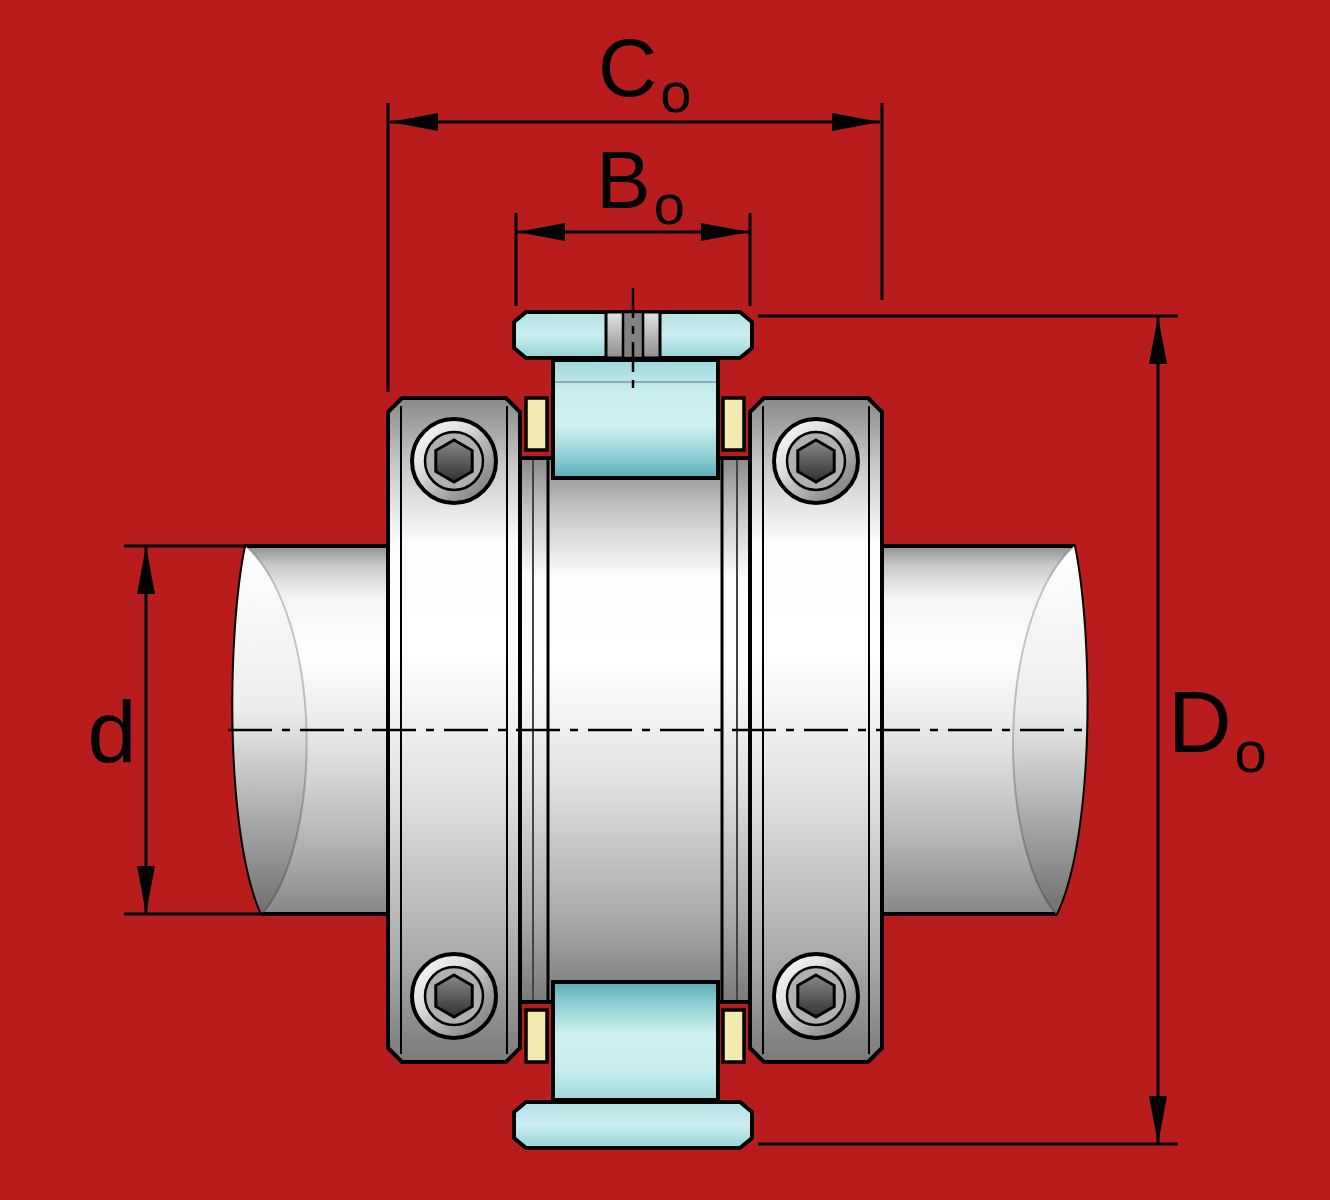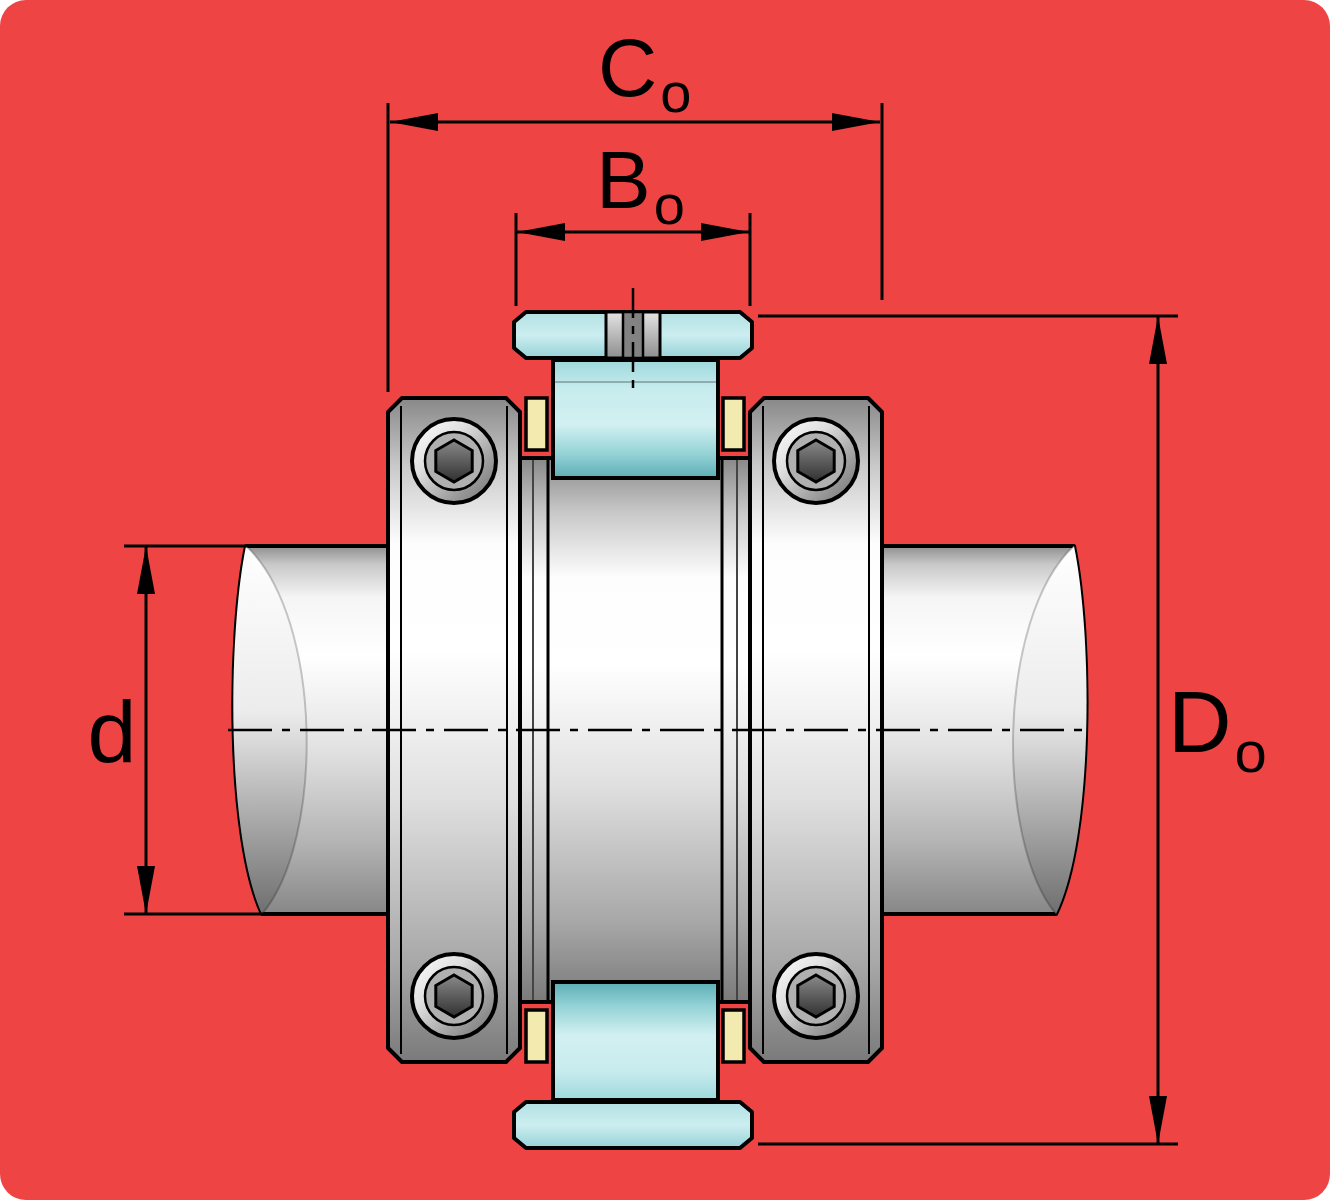--- a/index.html
+++ b/index.html
@@ -1,16 +1,16 @@
 <!DOCTYPE html>
 <html><head>
 <meta charset="utf-8">
 <style>
   html,body{margin:0;padding:0;background:#ffffff;}
-  .stage{position:relative;width:1330px;height:1200px;background:#ef4444;overflow:hidden;border-radius:26px;}
+  .stage{position:relative;width:1330px;height:1200px;background:#b91c1c;overflow:hidden;}
   svg{display:block;width:100%;height:100%;}
   text{font-family:"Liberation Sans", sans-serif;fill:#000;}
 </style>
 </head>
 <body>
 
 <div class="stage">
 <svg viewBox="0 0 1330 1200" xmlns="http://www.w3.org/2000/svg">
   <defs>
     <linearGradient id="gShaft" x1="0" y1="0" x2="0" y2="1">

